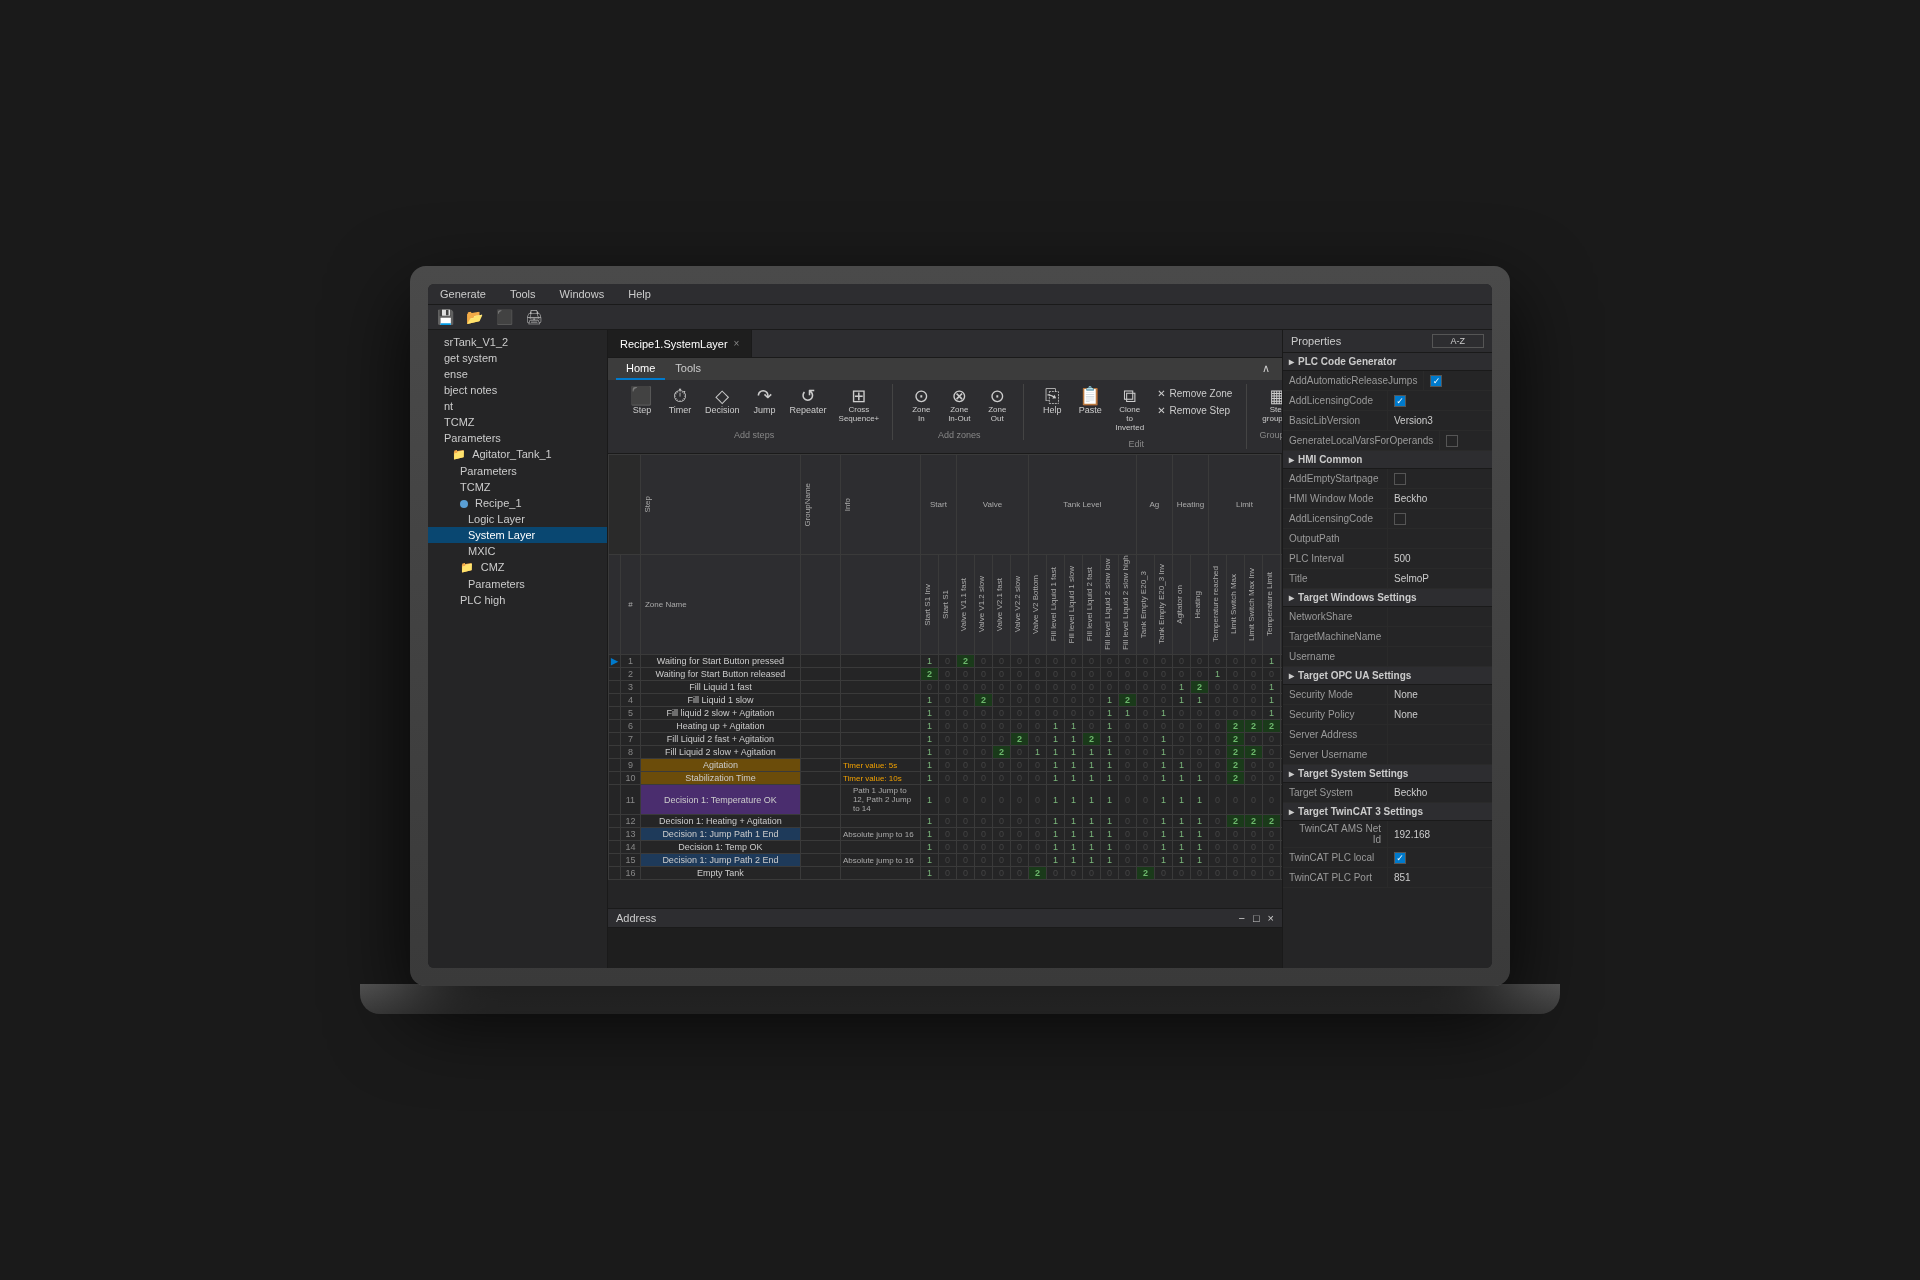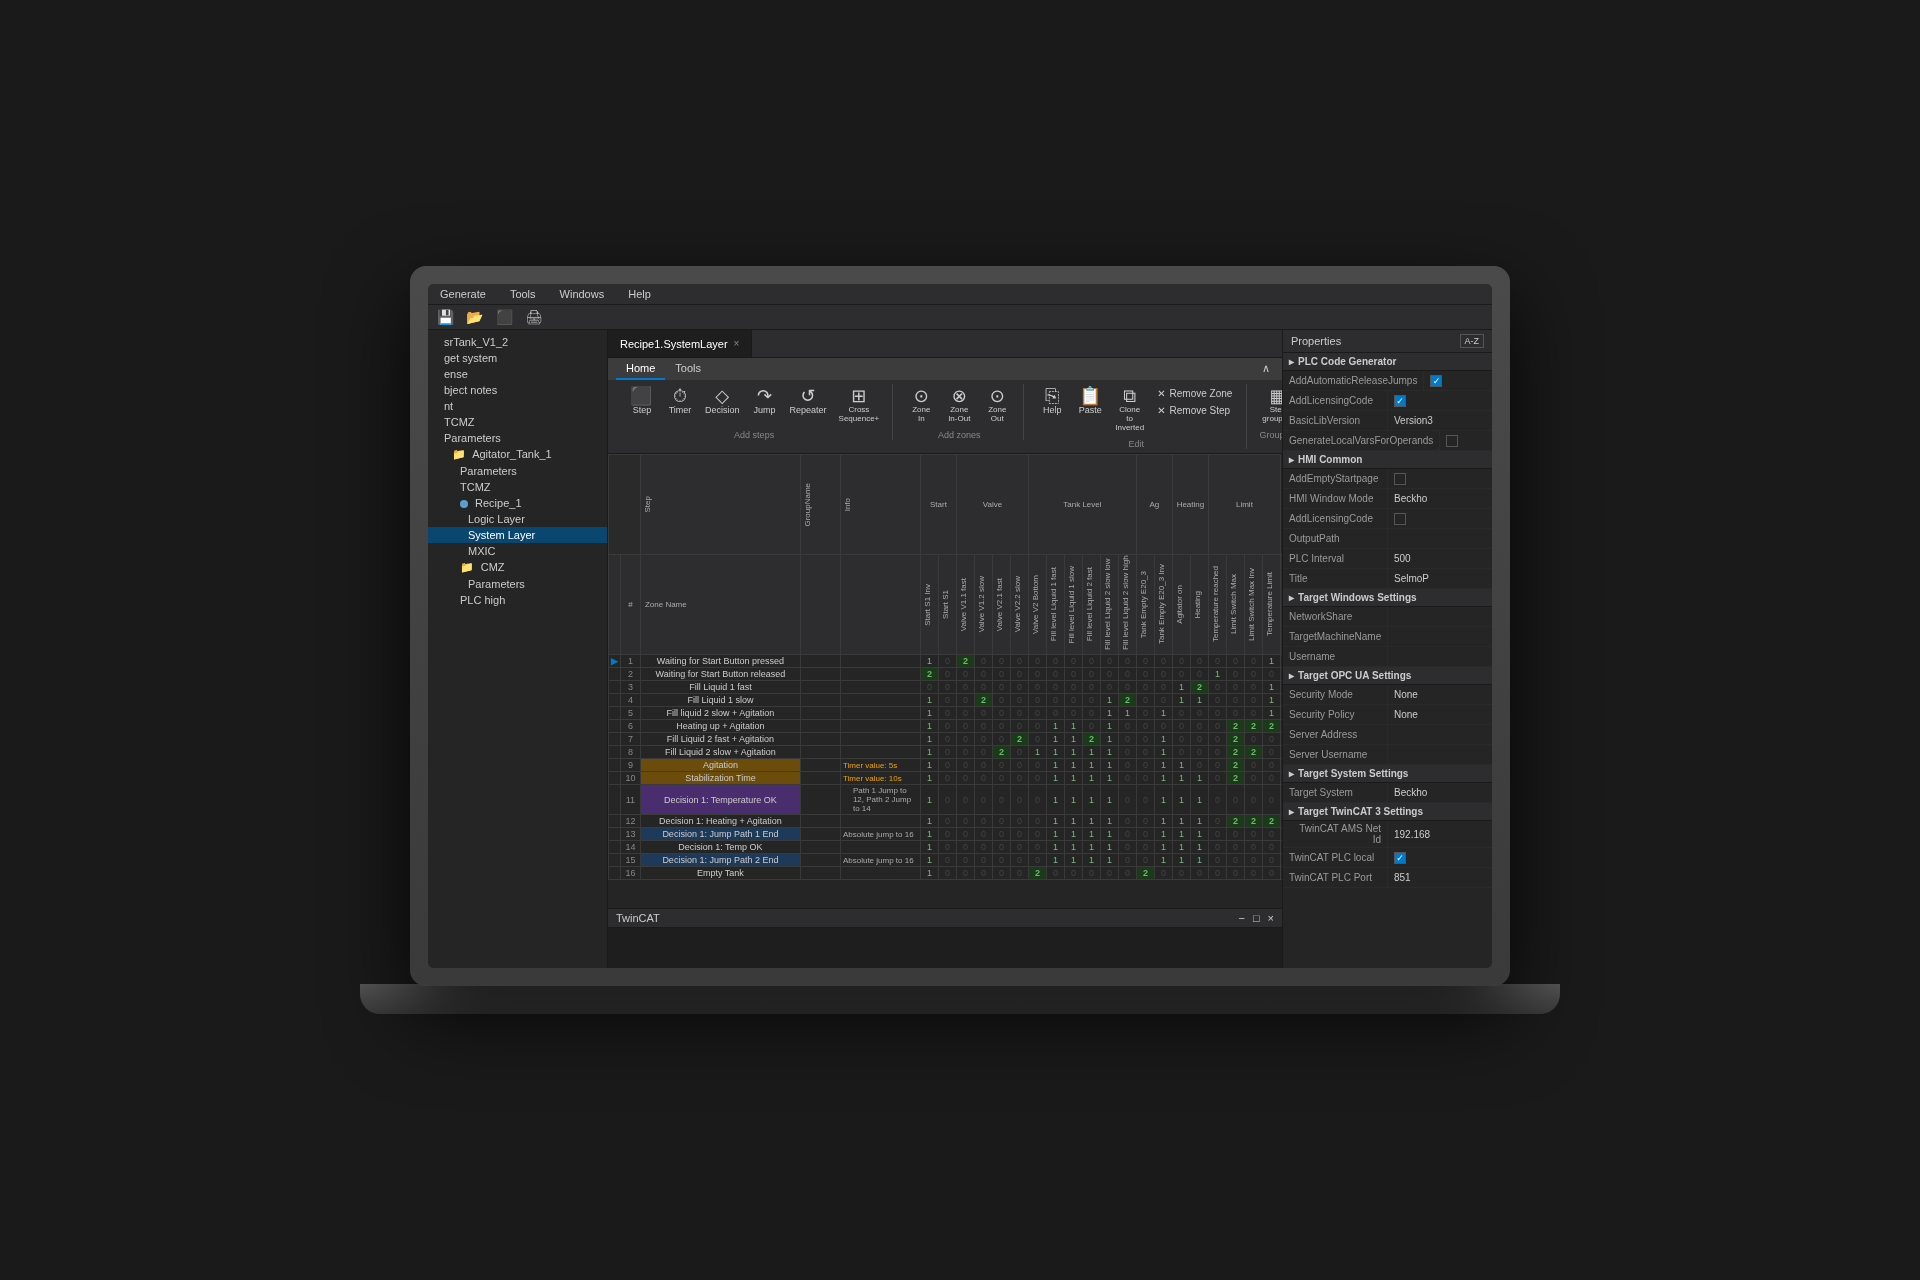--- a/index.html
+++ b/index.html
@@ -1101,35 +1101,35 @@
                         <td style="text-align: center; font-size: 9px; min-width: 18px; color: rgb(68, 68, 68);">0</td>
                         <td style="text-align: center; font-size: 9px; min-width: 18px; color: rgb(68, 68, 68);">0</td>
                         <td style="text-align: center; font-size: 9px; min-width: 18px; color: rgb(68, 68, 68);">0</td>
                       </tr>
                     </tbody>
                 </table>
               </div>
 
               <div class="output-panel">
                 <div class="output-header">
-                  <span>TwinCAT</span>
+                  <span>Address</span>
                   <div style="display:flex;gap:8px;">
                     <span>−</span>
                     <span>□</span>
                     <span>×</span>
                   </div>
                 </div>
                 <div style="flex:1;background:#1e1e1e;"></div>
               </div>
             </div>
 
             <div class="properties-panel">
               <div class="properties-header">
                 <span>Properties</span>
-                <span style="margin-left:auto;border:1px solid #555;padding:1px 4px;font-size:9px;cursor:pointer;">A-Z</span>
+                <span style="margin-left:auto;border:1px solid #555;padding:1px 18px;font-size:9px;cursor:pointer;">A-Z</span>
               </div>
               <div class="properties-body" id="props-body">
               <div class="prop-section-header">
                     <span>▸</span>
                     <span>PLC Code Generator</span>
                   </div>
                   <div class="prop-row">
                     <div class="prop-name">AddAutomaticReleaseJumps</div>
                     <div class="prop-value">
                       <div class="prop-checkbox checked">✓</div>

